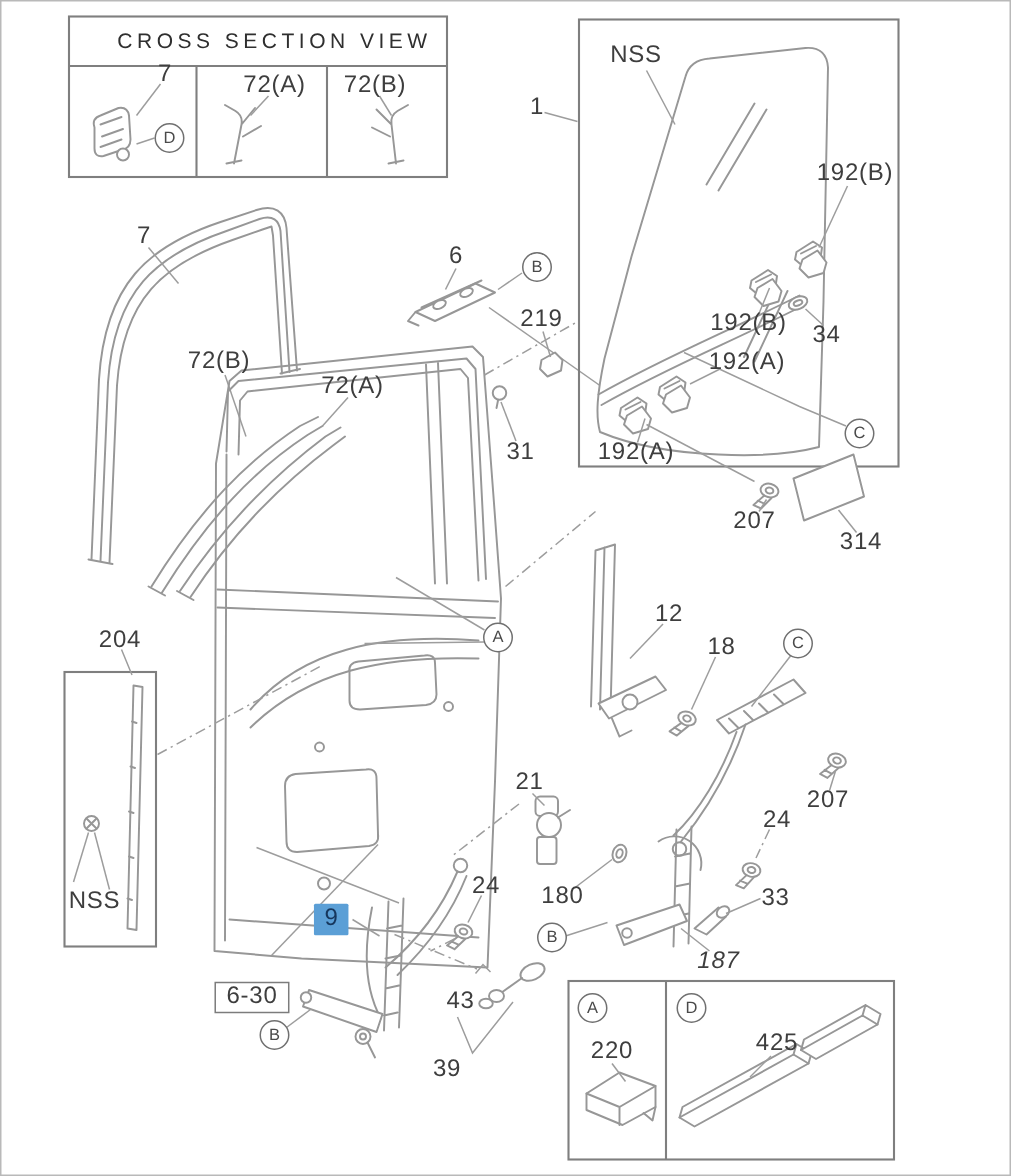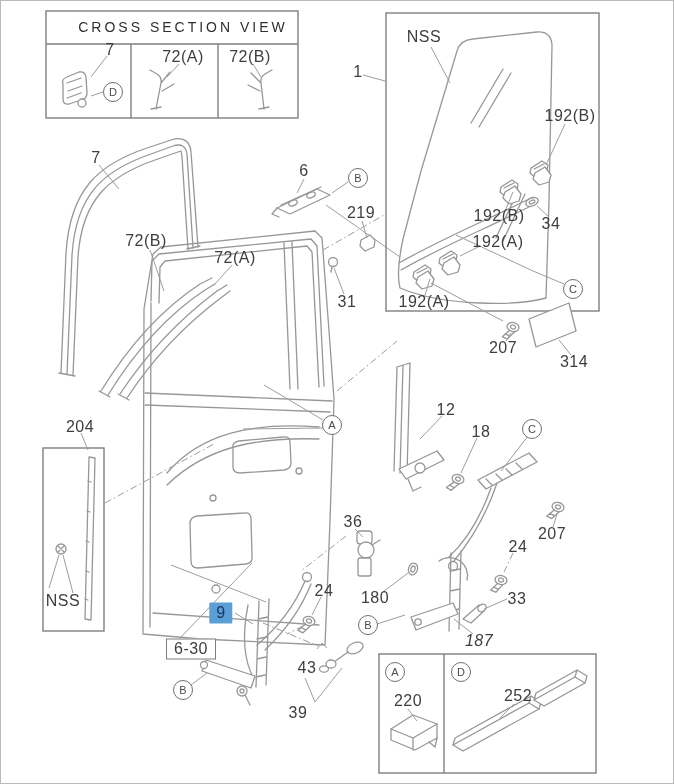--- a/index.html
+++ b/index.html
@@ -259,32 +259,32 @@
       <div class="lbl" style="left: 550px; top: 223px;">34</div>
       <div class="lbl" style="left: 497px; top: 241px;">192(A)</div>
       <div class="lbl" style="left: 423px; top: 301px;">192(A)</div>
       <div class="lbl" style="left: 502px; top: 347px;">207</div>
       <div class="lbl" style="left: 573px; top: 361px;">314</div>
       <div class="lbl" style="left: 445px; top: 409px;">12</div>
       <div class="lbl" style="left: 480px; top: 431px;">18</div>
       <div class="lbl" style="left: 551px; top: 533px;">207</div>
       <div class="lbl" style="left: 517px; top: 546px;">24</div>
       <div class="lbl" style="left: 516px; top: 598px;">33</div>
-      <div class="lbl" style="left: 352px; top: 521px;">36</div>
+      <div class="lbl" style="left: 352px; top: 521px;">21</div>
       <div class="lbl" style="left: 374px; top: 597px;">180</div>
       <div class="lbl" style="left: 478px; top: 640px; font-style: italic;">187</div>
       <div class="lbl" style="left: 79px; top: 426px;">204</div>
       <div class="lbl" style="left: 62px; top: 600px;">NSS</div>
       <div class="lbl hl" style="left: 220px; top: 612px; background: rgb(91, 159, 214); color: rgb(22, 54, 92);">9</div>
       <div class="lbl" style="left: 323px; top: 590px;">24</div>
       <div class="lbl" style="left: 306px; top: 667px;">43</div>
       <div class="lbl" style="left: 297px; top: 712px;">39</div>
-      <div class="lbl boxed" style="left: 167px; top: 648px; margin-left: 23px;">6-30</div>
+      <div class="lbl boxed" style="left: 167px; top: 664px;">6-30</div>
       <div class="lbl" style="left: 407px; top: 700px;">220</div>
-      <div class="lbl" style="left: 517px; top: 695px;">252</div>
+      <div class="lbl" style="left: 517px; top: 695px;">425</div>
       <div class="callout" style="left: 112px; top: 91px;">D</div>
       <div class="callout" style="left: 357px; top: 177px;">B</div>
       <div class="callout" style="left: 572px; top: 288px;">C</div>
       <div class="callout" style="left: 331px; top: 424px;">A</div>
       <div class="callout" style="left: 531px; top: 428px;">C</div>
       <div class="callout" style="left: 367px; top: 624px;">B</div>
       <div class="callout" style="left: 182px; top: 689px;">B</div>
       <div class="callout" style="left: 394px; top: 671px;">A</div>
       <div class="callout" style="left: 460px; top: 671px;">D</div>
     </div>

